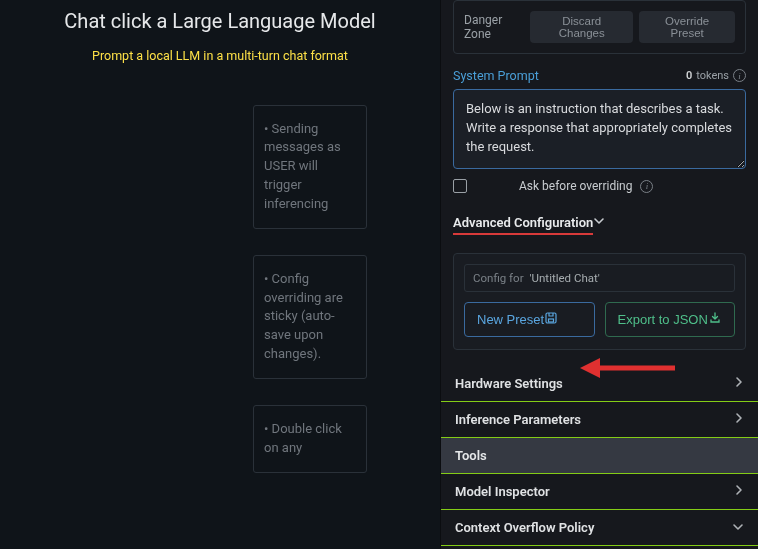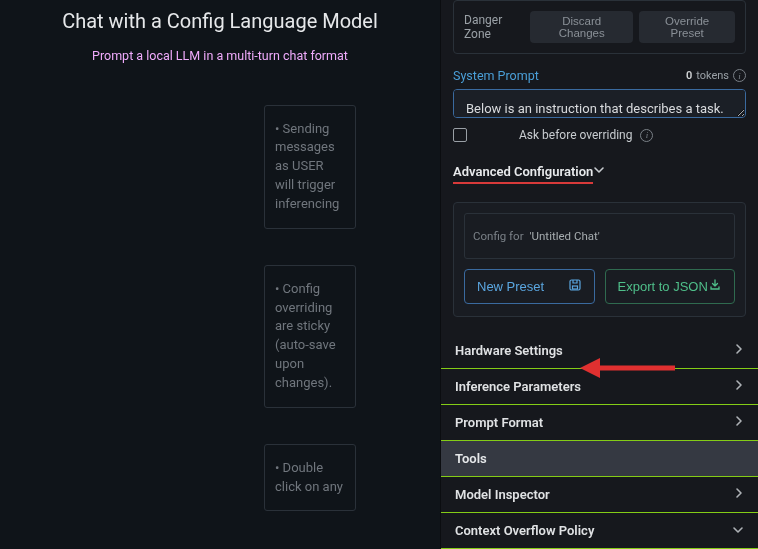--- a/index.html
+++ b/index.html
@@ -23,32 +23,32 @@
   }
   .left-title {
     color: #e6e8ea;
     font-size: 20px;
     font-weight: 400;
     text-align: center;
     line-height: 1.35;
     margin-bottom: 12px;
   }
   .left-subtitle {
-    color: #f0abfc;
+    color: #fde047;
     font-size: 12.5px;
     text-align: center;
     line-height: 1.4;
     margin-bottom: 40px;
   }
   .tips-col {
-    width: 92px;
+    width: 114px;
     margin-left: 180px;
     display: flex;
     flex-direction: column;
-    gap: 36px;
+    gap: 26px;
   }
   .tip-box {
     border: 1px solid #2a3139;
     border-radius: 3px;
     padding: 14px 10px 14px 10px;
     color: #70767d;
     font-size: 13px;
     line-height: 1.45;
   }
   .right-panel {
@@ -146,31 +146,31 @@
     border-radius: 4px;
     padding: 10px 10px 12px 10px;
     background: #191c22;
   }
   .config-for-row {
     color: #7a8087;
     font-size: 11.5px;
     margin-bottom: 10px;
     border: 1px solid #2a3139;
     border-radius: 3px;
-    padding: 15px 8px;
+    padding: 6px 8px;
     display: flex;
     gap: 6px;
   }
   .config-for-row .chatname { color: #a6acaf; }
   .btn-row { display: flex; gap: 10px; }
   .btn-outline {
     flex: 1;
     display: flex;
     align-items: center;
-    justify-content: space-between;
+    justify-content: flex-start;
     padding: 8px 12px;
     border-radius: 4px;
     background: transparent;
     font-size: 13px;
     cursor: pointer;
   }
   .btn-blue {
     border: 1px solid #3a6a9f;
     color: #5aa6e0;
   }
@@ -203,21 +203,21 @@
     position: absolute;
     left: 580px;
     top: 352px;
     pointer-events: none;
   }
 </style>
 </head>
 <body>
 
 <div class="left-panel">
-  <div class="left-title">Chat with a Config Language Model</div>
+  <div class="left-title">Chat click a Large Language Model</div>
   <div class="left-subtitle">Prompt a local LLM in a multi-turn chat format</div>
   <div class="tips-col">
     <div class="tip-box">• Sending messages as USER will trigger inferencing</div>
     <div class="tip-box">• Config overriding are sticky (auto-save upon changes).</div>
     <div class="tip-box">• Double click on any</div>
   </div>
 </div>
 
 <div class="right-panel">
 
@@ -294,28 +294,20 @@
 
   <div class="sec-row">
     <span>Inference Parameters</span>
     <span class="chev-r">
       <svg width="10" height="12" viewBox="0 0 10 12">
           <path d="M3 2 L7 6 L3 10" stroke="#aeb2b6" stroke-width="1.6" fill="none" stroke-linecap="round" stroke-linejoin="round"></path>
         </svg>
     </span>
   </div>
 
-  <div class="sec-row">
-    <span>Prompt Format</span>
-    <span class="chev-r">
-      <svg width="10" height="12" viewBox="0 0 10 12">
-          <path d="M3 2 L7 6 L3 10" stroke="#aeb2b6" stroke-width="1.6" fill="none" stroke-linecap="round" stroke-linejoin="round"></path>
-        </svg>
-    </span>
-  </div>
 
   <div class="sec-row sec-tools">
     <span>Tools</span>
   </div>
 
   <div class="sec-row">
     <span>Model Inspector</span>
     <span class="chev-r">
       <svg width="10" height="12" viewBox="0 0 10 12">
           <path d="M3 2 L7 6 L3 10" stroke="#aeb2b6" stroke-width="1.6" fill="none" stroke-linecap="round" stroke-linejoin="round"></path>

